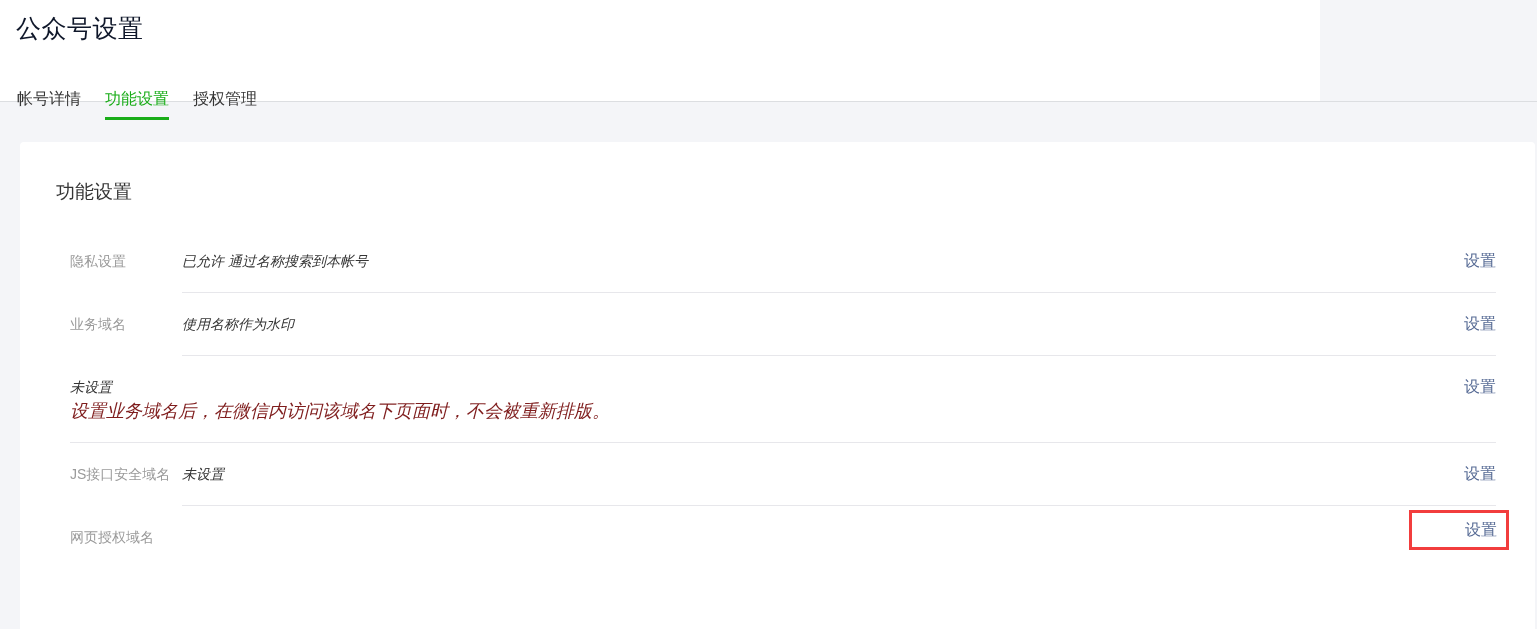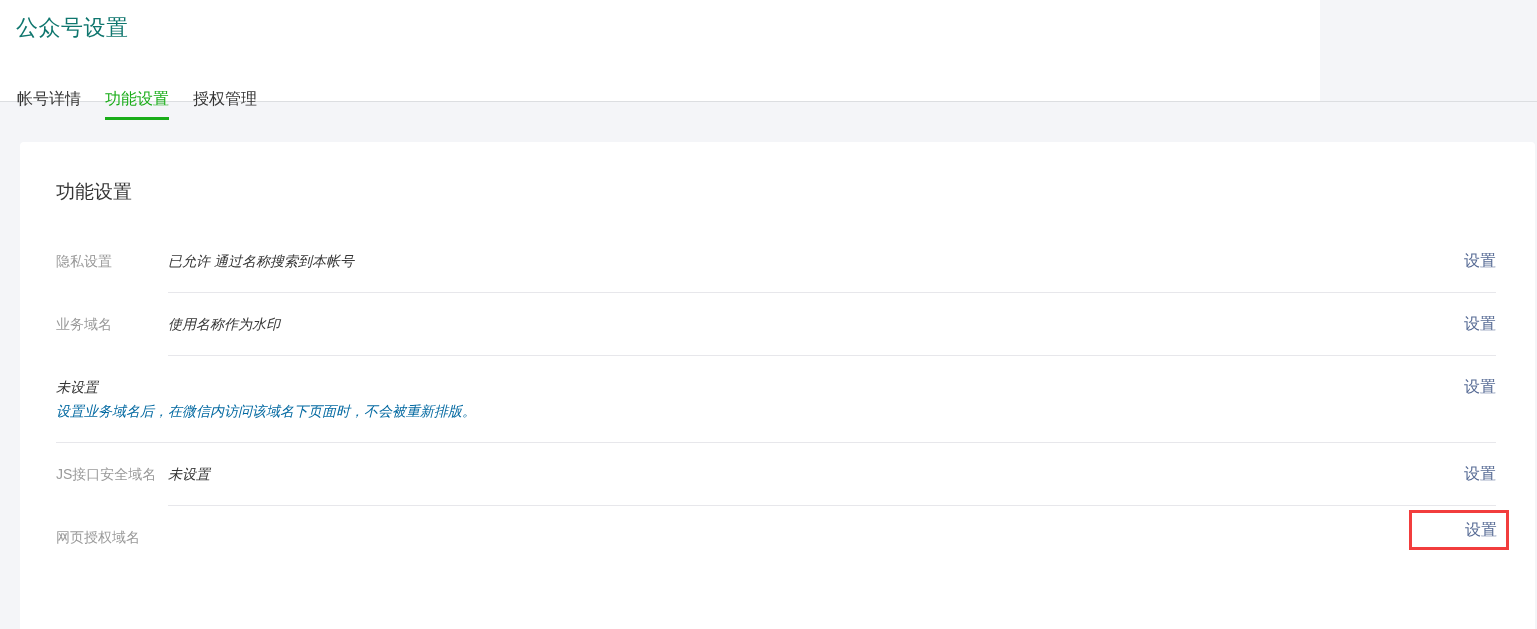--- a/index.html
+++ b/index.html
@@ -17,21 +17,21 @@
   }
   
   .header-bg{
     position:absolute;left:0;top:0;width:1320px;height:102px;background:#ffffff;
   }
   .header-divider{
     position:absolute;left:0;top:101px;width:1537px;height:1px;background:#dcdee1;
   }
   .page-title{
     position:absolute;left:16px;top:12px;
-    font-size:22px;line-height:32px;font-weight:400;letter-spacing:0.5px;color:#0f766e;
+    font-size:25px;line-height:32px;font-weight:400;letter-spacing:0.5px;color:#0f172a;
   }
   .tabs{
     position:absolute;left:17px;top:0;height:120px;
     display:flex;align-items:flex-end;gap:24px;
   }
   .tab{
     font-size:16px;line-height:17px;padding-bottom:13px;color:#353535;cursor:pointer;
   }
   .tab.active{
     color:var(--accent-green);
@@ -41,36 +41,36 @@
   
   .card{
     position:absolute;left:20px;top:142px;width:1515px;height:487px;
     background:#ffffff;border-radius:4px 4px 0 0;
     padding:38px 39px 0 36px;
   }
   .panel-heading{
     font-size:19px;line-height:24px;font-weight:400;color:#353535;
   }
   .rows{margin-top:26px;}
-  .row{display:flex;}
+  .row{display:flex;margin-left:14px;}
   .row-label{
     width:112px;flex:0 0 112px;
     padding-top:19px;
     font-size:14px;line-height:24px;color:#9a9a9a;
   }
   .row-main{
     flex:1;display:flex;align-items:flex-start;
     padding:19px 0;
     border-bottom:1px solid #e7e7eb;
     position:relative;
     min-height:63px;
   }
   .row:last-child .row-main{border-bottom:none;}
   .row-content{flex:1;font-size:14px;line-height:24px;color:#353535;font-style:italic;}
-  .row-desc{font-size:14px;line-height:24px;color:#0369a1;}
+  .row-desc{font-size:18px;line-height:24px;color:#7f1d1d;}
   .action-link{
     font-size:16px;line-height:24px;color:var(--link-blue);cursor:pointer;
     flex:0 0 auto;
   }
   .highlight-box{
     position:absolute;top:4px;right:-13px;
     width:100px;height:40px;
     border:3px solid var(--highlight-red);
     display:flex;align-items:center;justify-content:flex-end;
     padding-right:9px;

